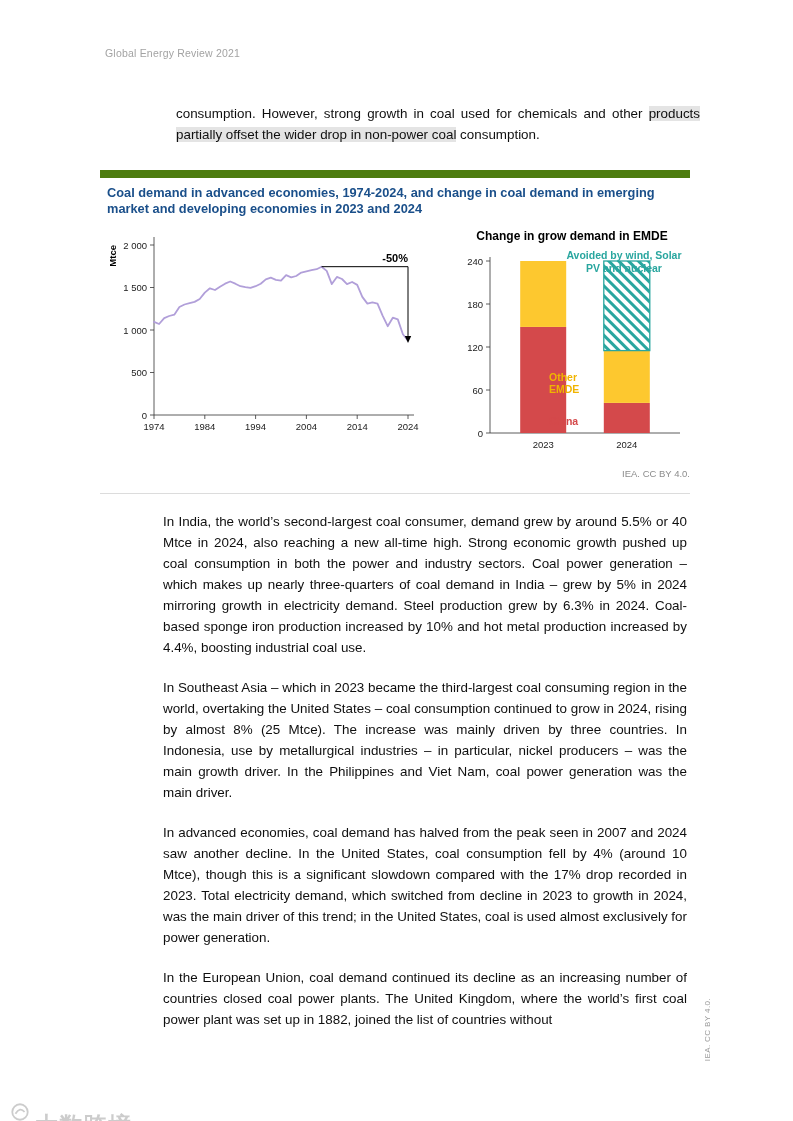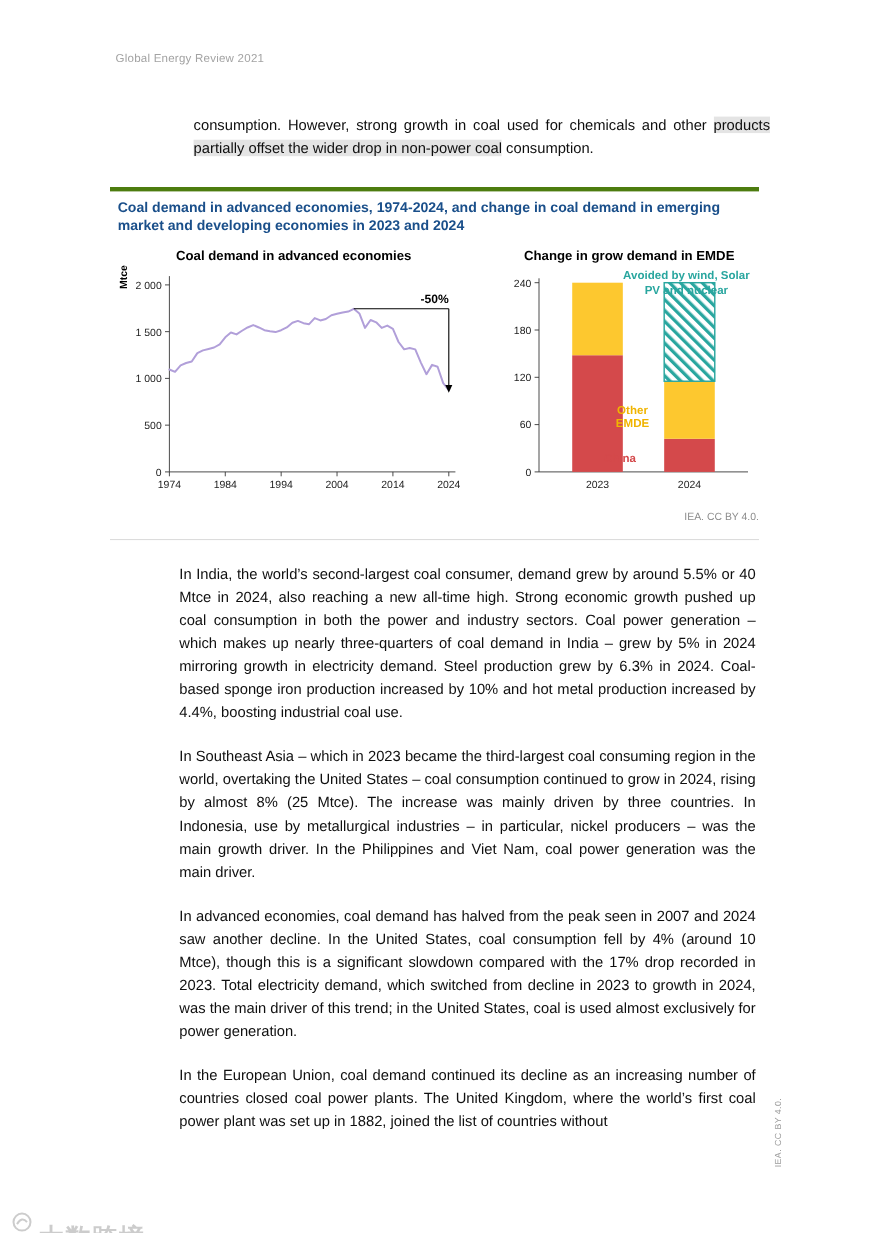--- a/index.html
+++ b/index.html
@@ -6,37 +6,37 @@
   .page{position:relative;width:793px;height:1121px;background:#ffffff;
         font-family:"Liberation Sans",sans-serif;color:#111;overflow:hidden;}
 
   .header{position:absolute;left:105px;top:47px;font-size:10.5px;color:#a3a3a3;letter-spacing:.2px;}
 
   .intro{position:absolute;left:163px;top:103px;width:524px;margin-left:13px;}
   .body-par{font-size:13.4px;line-height:21px;text-align:justify;color:#0f0f0f;margin:0 0 19px 0;}
   .highlight{background:#e4e4e4;}
 
   .figure{position:absolute;left:100px;top:170px;width:590px;
-          border-top:4px solid #4d7c0f;border-bottom:1px solid #dcdcdc;padding-bottom:14px;}
+          border-top:8px solid #4d7c0f;border-bottom:1px solid #dcdcdc;padding-bottom:14px;}
   .fig-title{color:#1a4f8a;font-weight:bold;font-size:12.8px;line-height:16px;
              padding:7px 0 0 7px;max-width:560px;}
   .charts-row{display:flex;justify-content:space-between;margin-top:12px;}
   .chart-box{position:relative;}
   .chart-box.left{width:322px;margin-left:6px;}
   .chart-box.right{width:236px;}
   .chart-title{font-size:12px;font-weight:bold;text-align:center;color:#000;
                line-height:14px;margin-bottom:4px;}
   .ylab{position:absolute;left:1px;top:16px;writing-mode:vertical-rl;transform:rotate(180deg);
         font-size:9.5px;font-weight:bold;color:#000;}
   svg text.tick{font-family:"Liberation Sans",sans-serif;font-size:9.5px;fill:#222;}
   svg text.ann{font-family:"Liberation Sans",sans-serif;font-size:11px;font-weight:bold;fill:#000;}
 
   .lbl-avoided{position:absolute;top:20px;right:0;width:132px;text-align:center;
                color:#29a69f;font-weight:bold;font-size:10.5px;line-height:12.5px;}
-  .lbl-other{position:absolute;top:142px;left:95px;width:52px;text-align:center;
+  .lbl-other{position:absolute;top:142px;left:95px;width:52px;text-align:left;
              color:#f0b400;font-weight:bold;font-size:10.5px;line-height:12px;}
   .lbl-china{position:absolute;top:186px;left:95px;width:52px;text-align:left;
              color:#d4494b;font-weight:bold;font-size:10.5px;}
   .fig-credit{text-align:right;font-size:9.5px;color:#8c8c8c;margin-top:3px;}
 
   .main-text{position:absolute;left:163px;top:511px;width:524px;}
 
   .footer{position:absolute;left:0;top:1058px;width:100%;text-align:center;
           font-size:11px;font-variant:small-caps;color:#222;letter-spacing:.4px;}
 
@@ -56,21 +56,20 @@
 
   <div class="intro">
     <p class="body-par"><span>consumption. However, strong growth in coal used for chemicals and other </span><span class="highlight">products partially offset the wider drop in non-power coal</span><span> consumption.</span></p>
   </div>
 
   <div class="figure">
     <div class="fig-title">Coal demand in advanced economies, 1974-2024, and change in coal demand in emerging market and developing economies in 2023 and 2024</div>
     <div class="charts-row">
 
       <div class="chart-box left">
-        <div class="chart-title">Coal demand in advanced economies</div>
         <div class="ylab">Mtce</div>
         <svg id="line-svg" width="320" height="214">
             <line x1="48" y1="8" x2="48" y2="186" stroke="#333" stroke-width="0.8"></line>
             <line x1="48" y1="186" x2="308" y2="186" stroke="#333" stroke-width="0.8"></line>
             <line x1="44" y1="186" x2="48" y2="186" stroke="#333" stroke-width="0.8"></line>
             <text x="41" y="189.5" text-anchor="end" class="tick">0</text>
             <line x1="44" y1="143.5" x2="48" y2="143.5" stroke="#333" stroke-width="0.8"></line>
             <text x="41" y="147" text-anchor="end" class="tick">500</text>
             <line x1="44" y1="101" x2="48" y2="101" stroke="#333" stroke-width="0.8"></line>
             <text x="41" y="104.5" text-anchor="end" class="tick">1 000</text>

